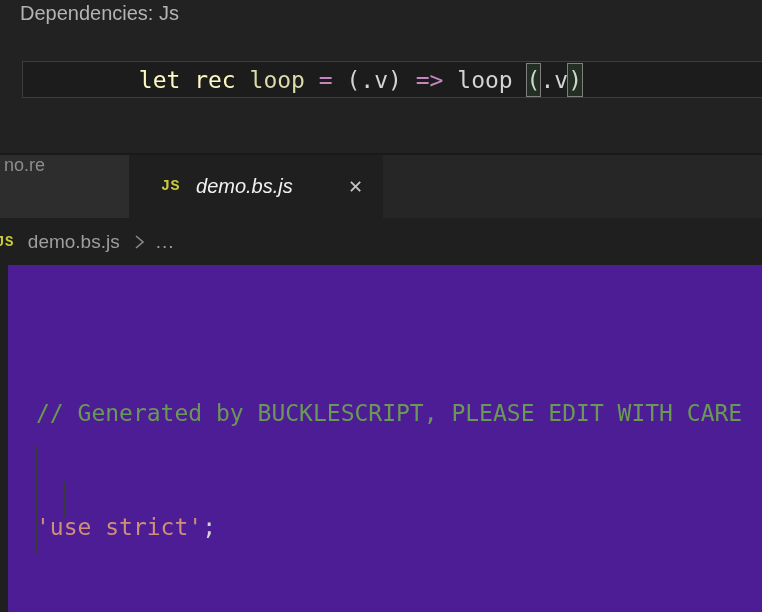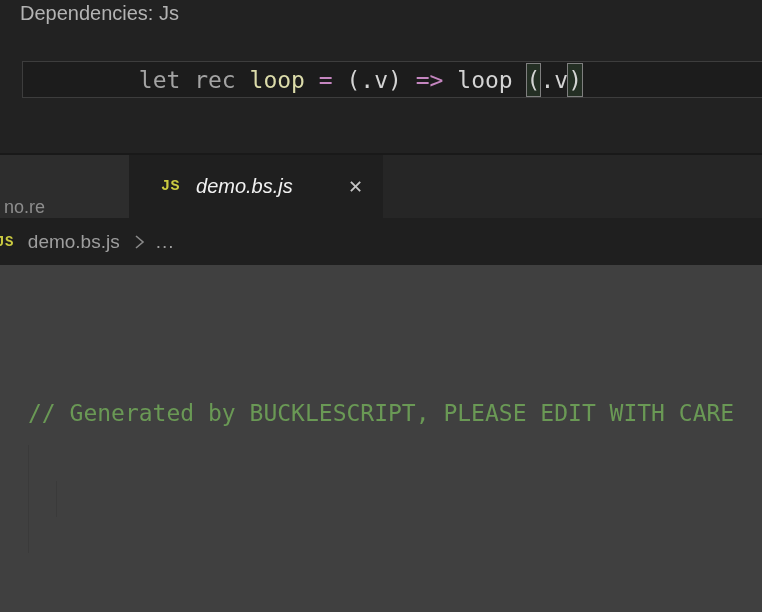--- a/index.html
+++ b/index.html
@@ -20,41 +20,41 @@
   .reason-box {
     position: absolute; left: 22px; right: -2px; top: 61px; height: 37px;
     box-sizing: border-box;
     background: #1c1c1c; border: 1px solid #3d3d3d;
     display: flex; align-items: center;
   }
   .code { font-family: "DejaVu Sans Mono", monospace; font-size: 23px; white-space: pre; }
   .reason-code { padding-left: 5px; }
 
   
-  .tok-kw  { color: #a3a3a3; }
+  .tok-kw  { color: #fef9c3; }
   .tok-fn  { color: #DCDCAA; }
   .tok-op  { color: #C586C0; }
   .tok-str { color: #CE9178; }
   .tok-com { color: #6A9955; }
   .tok-def { color: #D4D4D4; }
 
   .bm {
     outline: 1px solid #7f7f7f;
     background: rgba(70, 120, 70, 0.22);
     padding: 3px 0;
   }
 
   
   .pane-sep { height: 2px; background: #191919; }
   .tab-bar { display: flex; height: 63px; background: #262626; }
   .tab-inactive {
     width: 129px; box-sizing: border-box;
     background: #2d2d2d; color: #8d8d8d;
     font-size: 18px;
-    display: flex; align-items: flex-end; padding-left: 4px;
+    display: flex; align-items: flex-start; padding-left: 4px;
     overflow: hidden;
   }
   .tab-active {
     width: 254px; box-sizing: border-box;
     background: #1f1f1f;
     display: flex; align-items: center;
     padding: 0 20px 0 32px;
   }
   .tab-filler { flex: 1; background: #262626; }
   .js-badge {
@@ -75,22 +75,22 @@
     display: flex; align-items: center;
     color: #9e9e9e; font-size: 19px;
   }
   .bc-js { margin-left: -4px; font-size: 14px; }
   .bc-file { margin-left: 14px; }
   .bc-chevron { margin-left: 12px; display: flex; align-items: center; }
   .bc-dots { margin-left: 10px; letter-spacing: 1px; }
 
   
   .editor {
-    position: relative; height: 347px; background: #404040;
-    padding-left: 28px; box-sizing: border-box;
+    position: relative; height: 347px; background: #4c1d95;
+    padding-left: 28px; box-sizing: border-box; margin-left: 8px;
   }
   .cl { height: 36px; line-height: 36px; }
   .guide { position: absolute; width: 1px; background: #3a3a3a; }
   .guide-1 { left: 28px; top: 180px; height: 108px; }
   .guide-2 { left: 56px; top: 216px; height: 36px; }
 </style>
 </head>
 <body>
 
 <div class="screen">
@@ -128,20 +128,21 @@
     </span>
     <span class="bc-dots">...</span>
   </div>
 
   <div class="editor code">
     <div class="guide guide-1"></div>
     <div class="guide guide-2"></div>
 
     <div class="cl"><span class="tok-com">// Generated by BUCKLESCRIPT, PLEASE EDIT WITH CARE</span></div>
 
+    <div class="cl"><span class="tok-str">'use strict'</span><span class="tok-def">;</span></div>
 
     
     
 
     
 
     
 
     
 

